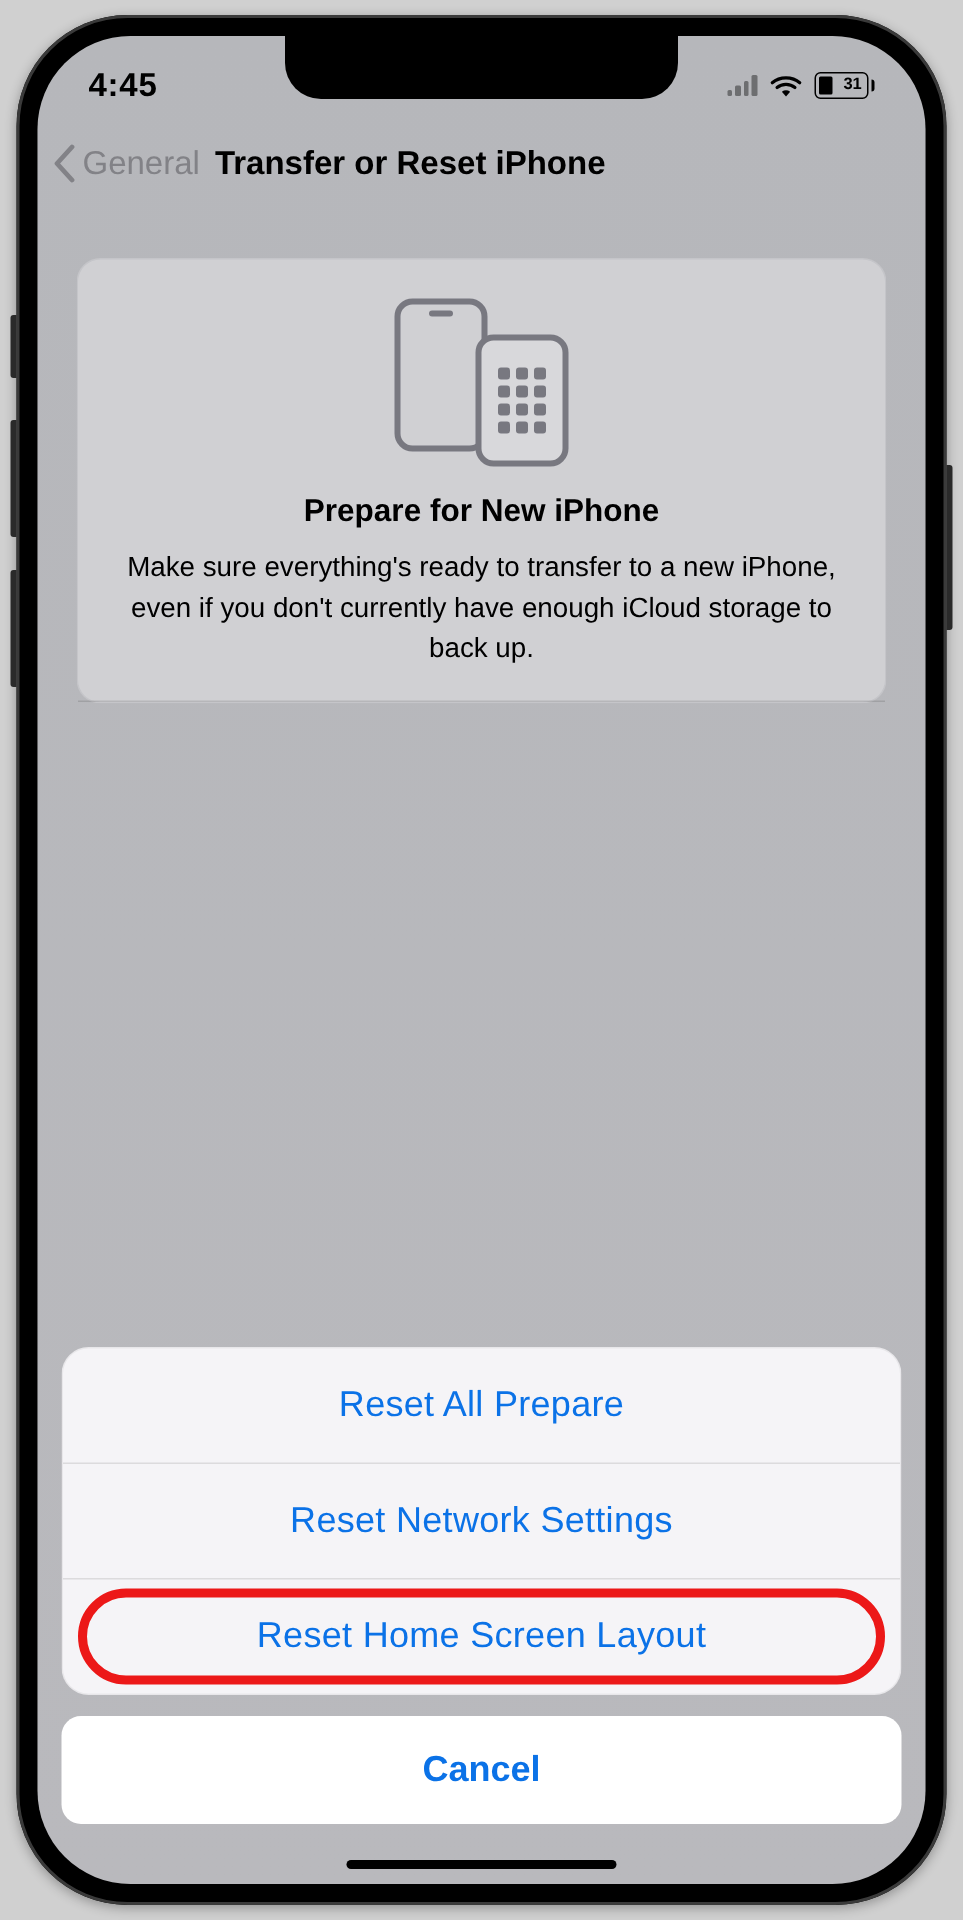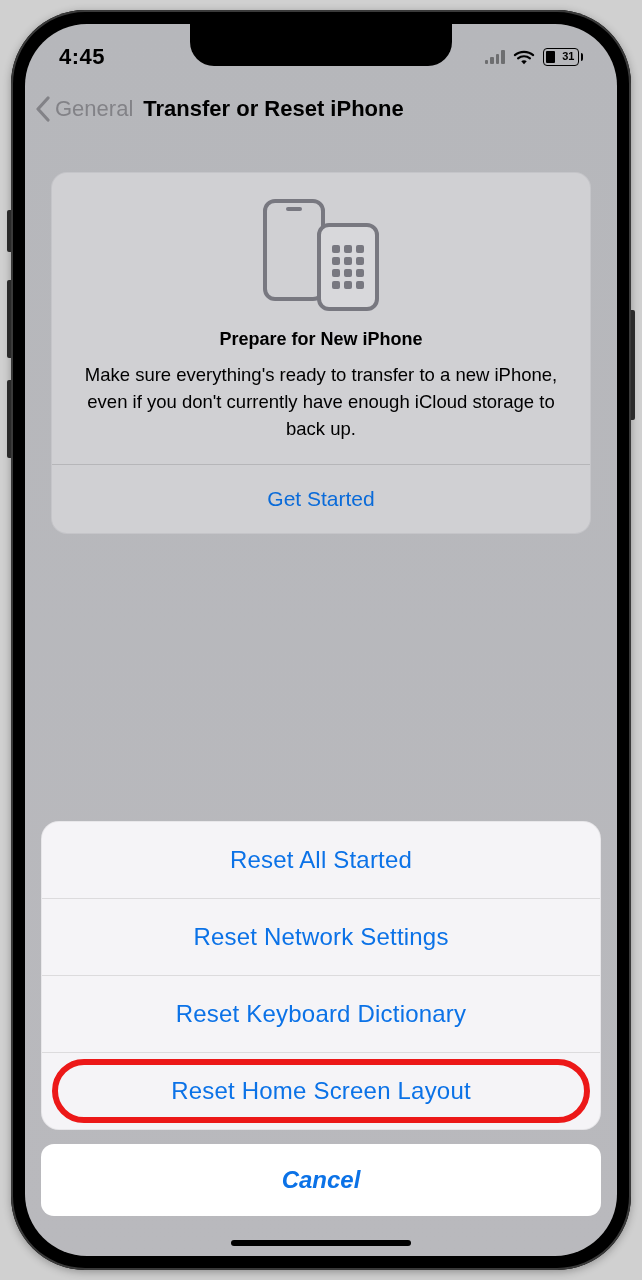--- a/index.html
+++ b/index.html
@@ -101,21 +101,21 @@
     border: 1px solid rgba(0,0,0,.05);
   }
   .card-icons {
     display: flex; justify-content: center; gap: -10px; margin-bottom: 18px;
   }
   .phone-icon { width: 62px; height: 102px; border: 4px solid #808089; border-radius: 12px; position: relative; background: transparent; margin-right: -8px; }
   .phone-icon::before { content:""; position:absolute; top:4px; left:50%; transform:translateX(-50%); width:16px; height:4px; background:#808089; border-radius:2px; }
   .phone2-icon { width: 62px; height: 88px; border: 4px solid #808089; border-radius: 12px; position: relative; margin-top: 24px; background: #e6e6e9; display:flex;align-items:center;justify-content:center; }
   .grid-dots { display:grid; grid-template-columns: repeat(3,8px); grid-auto-rows:8px; gap:4px; }
   .grid-dots span { background:#808089; border-radius:2px; width:8px;height:8px; }
-  .card-title { font-size: 18px; font-weight: 700; color:#000; margin: 8px 0 12px; }
+  .card-title { font-size: 21px; font-weight: 700; color:#000; margin: 8px 0 12px; }
   .card-body { font-size: 18.5px; color:#000; line-height: 1.45; margin-bottom: 22px; }
   .card-divider { height:1px; background: rgba(0,0,0,.12); margin: 0 -22px; }
   .get-started { color:#0b72e7; font-size: 21px; text-align:center; padding: 22px 0; }
 
   
   .dimmer { position: absolute; inset:0; background: rgba(0,0,0,.06); z-index: 45; pointer-events:none; }
 
   
   .sheet {
     position: absolute;
@@ -141,21 +141,20 @@
   .sheet-item:last-child { border-bottom: none; }
   .highlight-ring {
     position: absolute; inset: 6px 10px;
     border: 6px solid #ec1818; border-radius: 34px;
     pointer-events: none;
   }
   .cancel-group {
     background: #fff;
     border-radius: 13px;
     overflow: hidden;
-    font-style: italic;
   }
   .cancel-item {
     font-size: 24px; font-weight: 600;
     color: #0b72e7;
     text-align: center;
     padding: 22px 10px;
   }
 
   .home-indicator {
     position: absolute; bottom: 10px; left:50%; transform:translateX(-50%);
@@ -226,35 +225,31 @@
               <span></span>
             <span></span>
               <span></span>
               <span></span>
           </div>
         </div>
       </div>
       <div class="card-title">Prepare for New iPhone</div>
       <div class="card-body">Make sure everything's ready to transfer to a new iPhone, even if you don't currently have enough iCloud storage to back up.</div>
       <div class="card-divider"></div>
-      <div class="get-started">Get Started</div>
     </div>
 
     <div class="dimmer"></div>
 
     <div class="sheet">
       <div class="sheet-group">
         <div class="sheet-item">
-          <span>Reset All Started</span>
+          <span>Reset All Prepare</span>
         </div>
         <div class="sheet-item">
           <span>Reset Network Settings</span>
-        </div>
-        <div class="sheet-item">
-          <span>Reset Keyboard Dictionary</span>
         </div>
         <div class="sheet-item">
           <span>Reset Home Screen Layout</span>
           <div class="highlight-ring"></div>
         </div>
       </div>
       <div class="cancel-group">
         <div class="cancel-item">Cancel</div>
       </div>
     </div>

